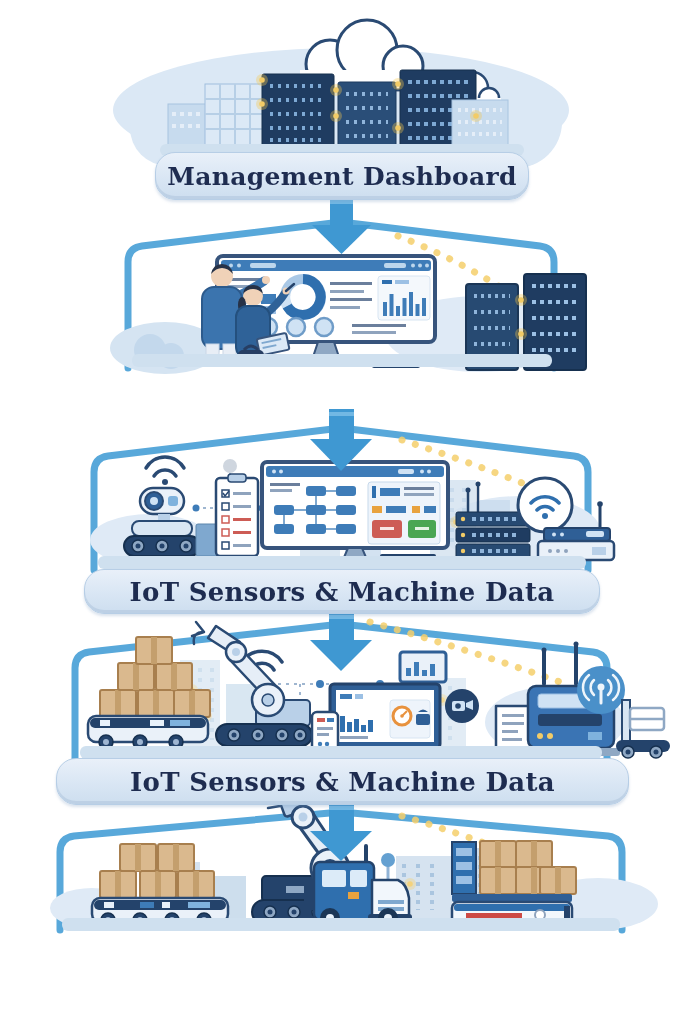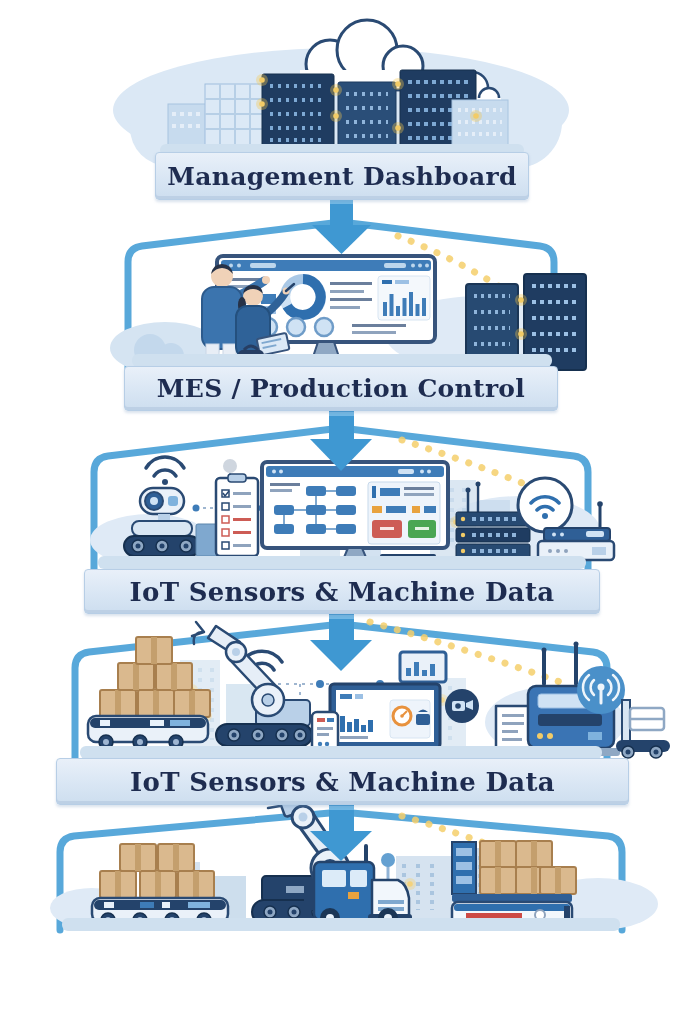--- a/index.html
+++ b/index.html
@@ -1,21 +1,21 @@
 <!DOCTYPE html>
 <html><head>
 <meta charset="utf-8">
 <style>
   html,body{margin:0;padding:0;background:#ffffff;}
   .canvas{position:relative;width:683px;height:1024px;background:#ffffff;overflow:hidden;
           font-family:"DejaVu Serif","Liberation Serif",serif;}
   .art{position:absolute;left:0;top:0;}
   .banner{position:absolute;display:flex;align-items:center;justify-content:center;
     background:linear-gradient(180deg,#e9f0f9 0%,#d9e6f4 55%,#cddeef 100%);
-    border:1px solid #b7cee6;border-radius:4px;
+    border:1px solid #b7cee6;border-radius:20px;
     box-shadow:0 2px 3px rgba(120,150,190,.28), inset 0 -3px 0 rgba(148,175,206,.30);
     color:#1e2c50;font-weight:bold;letter-spacing:.3px;text-align:center;}
   .b1{left:155px;top:152px;width:372px;height:46px;font-size:25px;}
   .b2{left:124px;top:366px;width:432px;height:43px;font-size:25px;}
   .b3{left:84px;top:569px;width:514px;height:43px;font-size:26px;}
   .b4{left:56px;top:758px;width:571px;height:45px;font-size:26px;}
   .b5{left:48px;top:931px;width:587px;height:41px;font-size:25px;}
 </style>
 </head>
 <body>
@@ -552,22 +552,19 @@
     <rect x="329" y="803" width="25" height="29" fill="#3f98d2"></rect>
           <rect x="329" y="806" width="25" height="4" fill="#7fc0e8" opacity="0.8"></rect>
     <path d="M310,831 H372 L341,861 Z" fill="#3f98d2"></path>
   </g>
 </g>
 </svg>
 
 <div class="banner b1">
   <span>Management Dashboard</span>
 </div>
-<div class="banner b2">
-  <span>MES / Production Control</span>
-</div>
 <div class="banner b3">
   <span>IoT Sensors &amp; Machine Data</span>
 </div>
 <div class="banner b4">
   <span>IoT Sensors &amp; Machine Data</span>
 </div>
 </div>
 
 </body></html>

